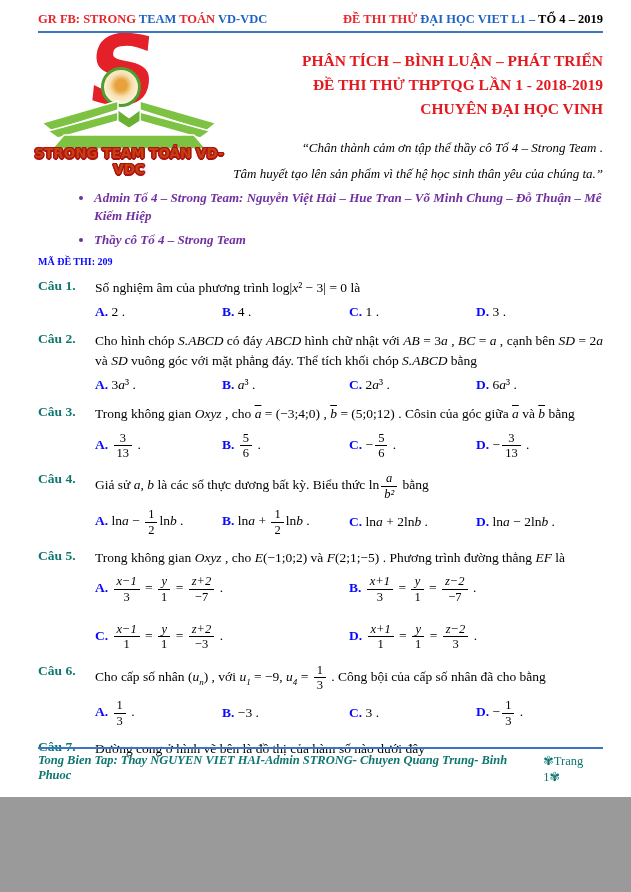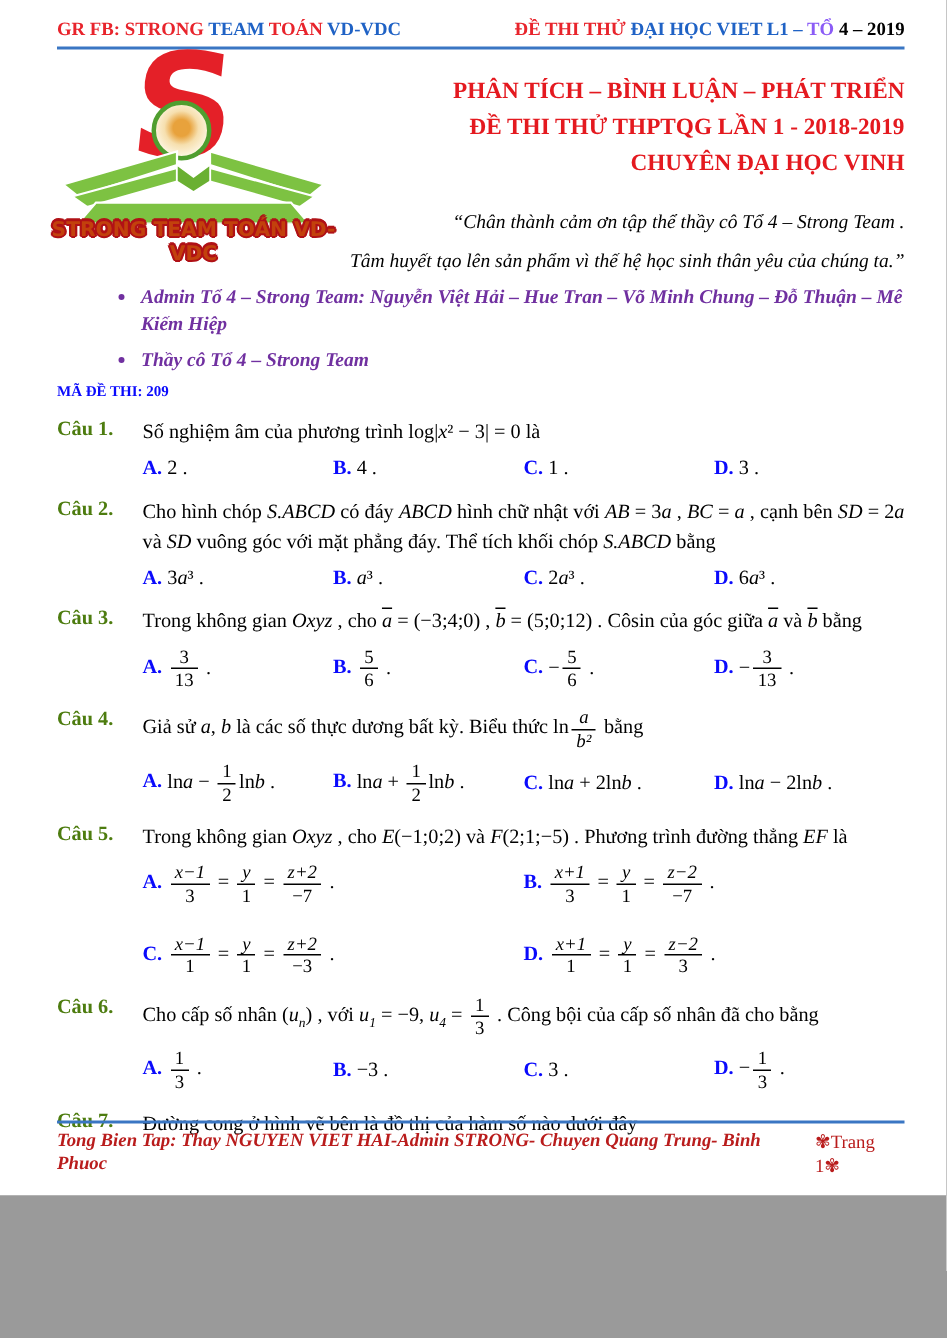--- a/index.html
+++ b/index.html
@@ -28,47 +28,47 @@
   .title-lines{margin-top:12px;text-align:right;color:#e4191f;font-weight:bold;
                font-size:15.5px;line-height:1.55;}
   .quote{margin-top:14px;text-align:right;font-style:italic;font-size:13px;line-height:2.0;}
   
   .admins{margin:2px 0 0 34px;padding-left:22px;color:#7030a0;font-style:italic;
           font-weight:bold;font-size:13px;}
   .admins li{margin-bottom:7px;line-height:1.35;max-width:540px;}
   .exam-code{margin-top:6px;color:#0a0afc;font-weight:bold;font-size:10px;}
   
   .q-row{display:flex;margin-top:11px;font-size:13.5px;}
-  .q-label{width:57px;flex:none;color:#4d7c0f;font-weight:bold;}
+  .q-label{width:57px;flex:none;color:#0f766e;font-weight:bold;}
   .q-body{flex:1;text-align:justify;line-height:1.5;}
   .opts{margin:6px 0 2px 57px;display:grid;font-size:13.5px;align-items:center;}
   .cols4{grid-template-columns:repeat(4,1fr);}
   .cols2{grid-template-columns:1fr 1fr;row-gap:18px;}
   .opt{white-space:nowrap;}
   .opt-letter{color:#0a0afc;font-weight:bold;}
   .it{font-style:italic;}
   .bar{font-style:italic;text-decoration:overline;}
   sub{font-size:9px;}
   .frac{display:inline-flex;flex-direction:column;vertical-align:middle;text-align:center;
         margin:0 2px;font-size:12.5px;line-height:1.15;}
   .frac .num{border-bottom:1px solid #000;padding:0 3px;}
   .frac .den{padding:0 3px;}
   
   .pfooter{position:absolute;left:38px;right:28px;bottom:12px;border-top:2px solid #3a76c3;
-           padding-top:4px;display:flex;color:#b91c1c;font-size:12.5px;}
+           padding-top:4px;display:flex;color:#0f766e;font-size:12.5px;}
   .pfooter .ed{font-weight:bold;font-style:italic;}
 </style>
 </head>
 <body>
 
 <div class="page">
 
   <header class="hdr">
     <div><span style="color: rgb(232, 36, 44);">GR FB: STRONG </span><span style="color: rgb(31, 98, 197);">TEAM </span><span style="color: rgb(232, 36, 44);">TOÁN </span><span style="color: rgb(31, 98, 197);">VD-VDC</span></div>
-    <div><span style="color: rgb(232, 36, 44);">ĐỀ THI THỬ </span><span style="color: rgb(31, 98, 197);">ĐẠI HỌC VIET L1 – </span><span style="color: #8b5cf6;">TỔ </span><span style="color: #000000;">4 – 2019</span></div>
+    <div><span style="color: rgb(232, 36, 44);">ĐỀ THI THỬ </span><span style="color: rgb(31, 98, 197);">ĐẠI HỌC VIET L1 – </span><span style="color: #000000;">TỔ </span><span style="color: #000000;">4 – 2019</span></div>
   </header>
 
   <section class="masthead">
     <div class="logo">
       <div class="logo-s">S</div>
       <div class="logo-emblem"></div>
       <svg class="logo-book" viewBox="0 0 182 52">
         <polygon points="4,26 80,4 80,13 14,34" fill="#7dc242" stroke="#fff" stroke-width="1.5"></polygon>
         <polygon points="10,34 80,15 80,24 20,41" fill="#7dc242" stroke="#fff" stroke-width="1.5"></polygon>
         <polygon points="178,26 102,4 102,13 168,34" fill="#7dc242" stroke="#fff" stroke-width="1.5"></polygon>

